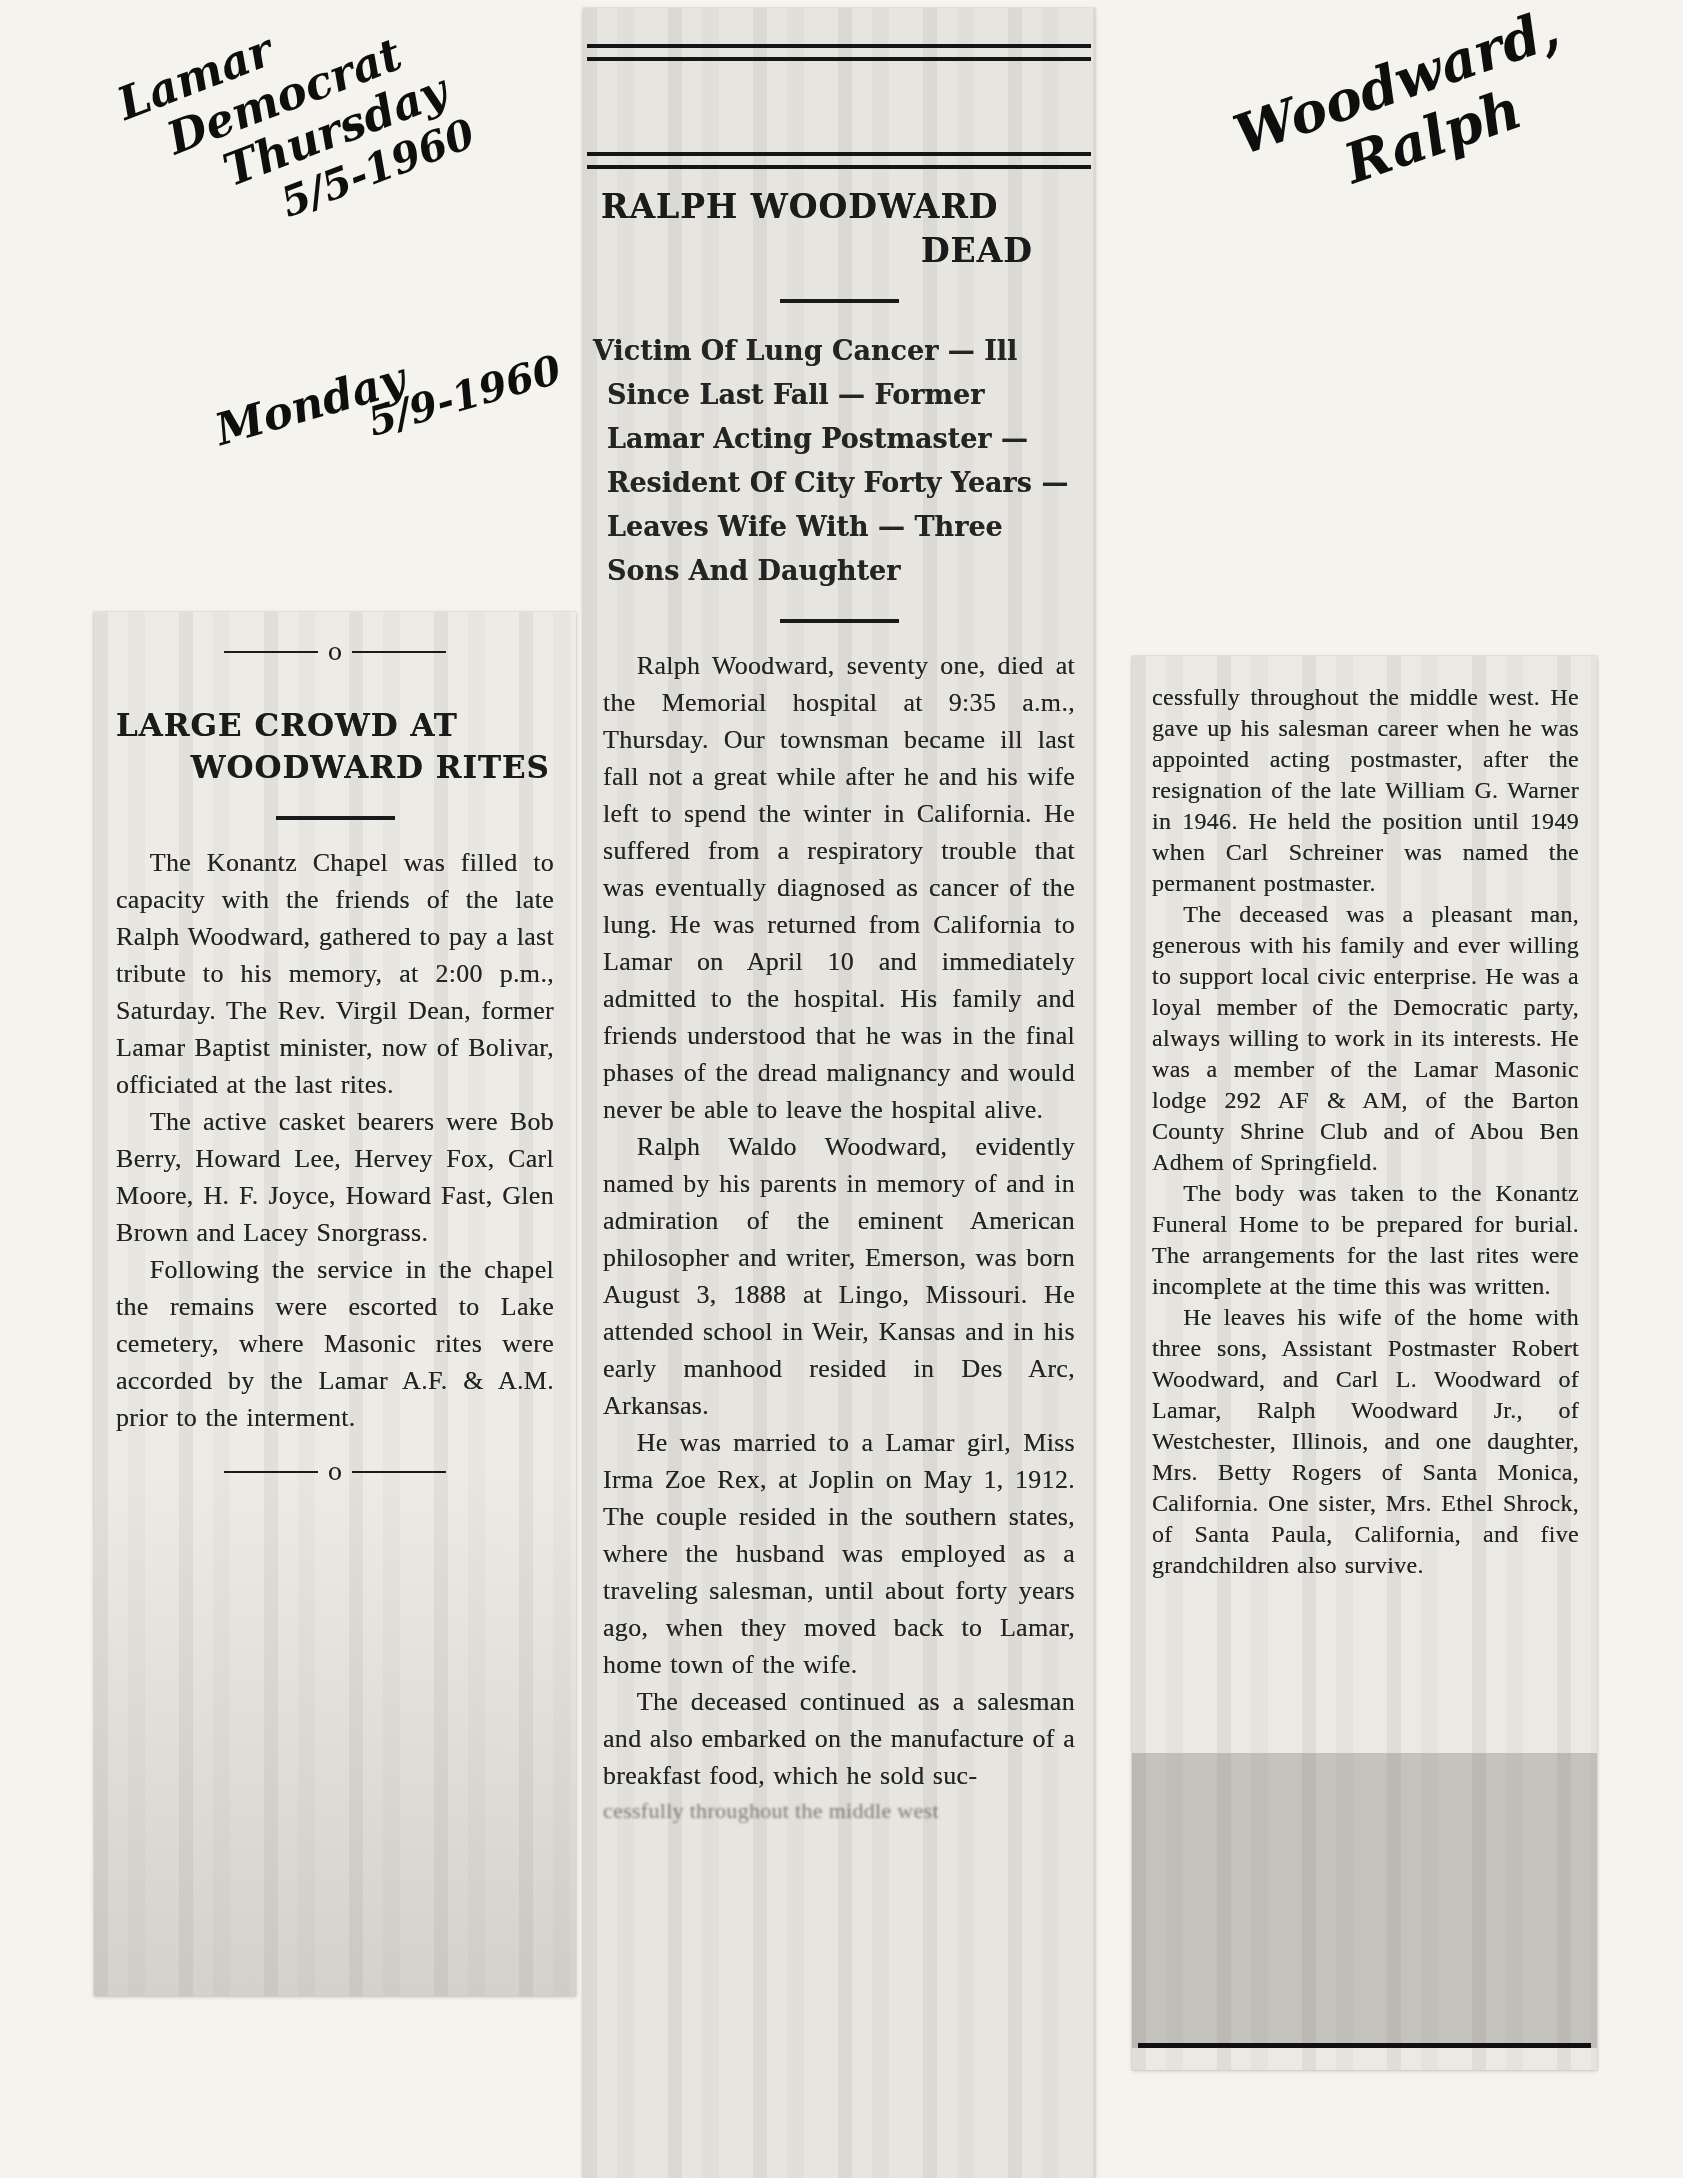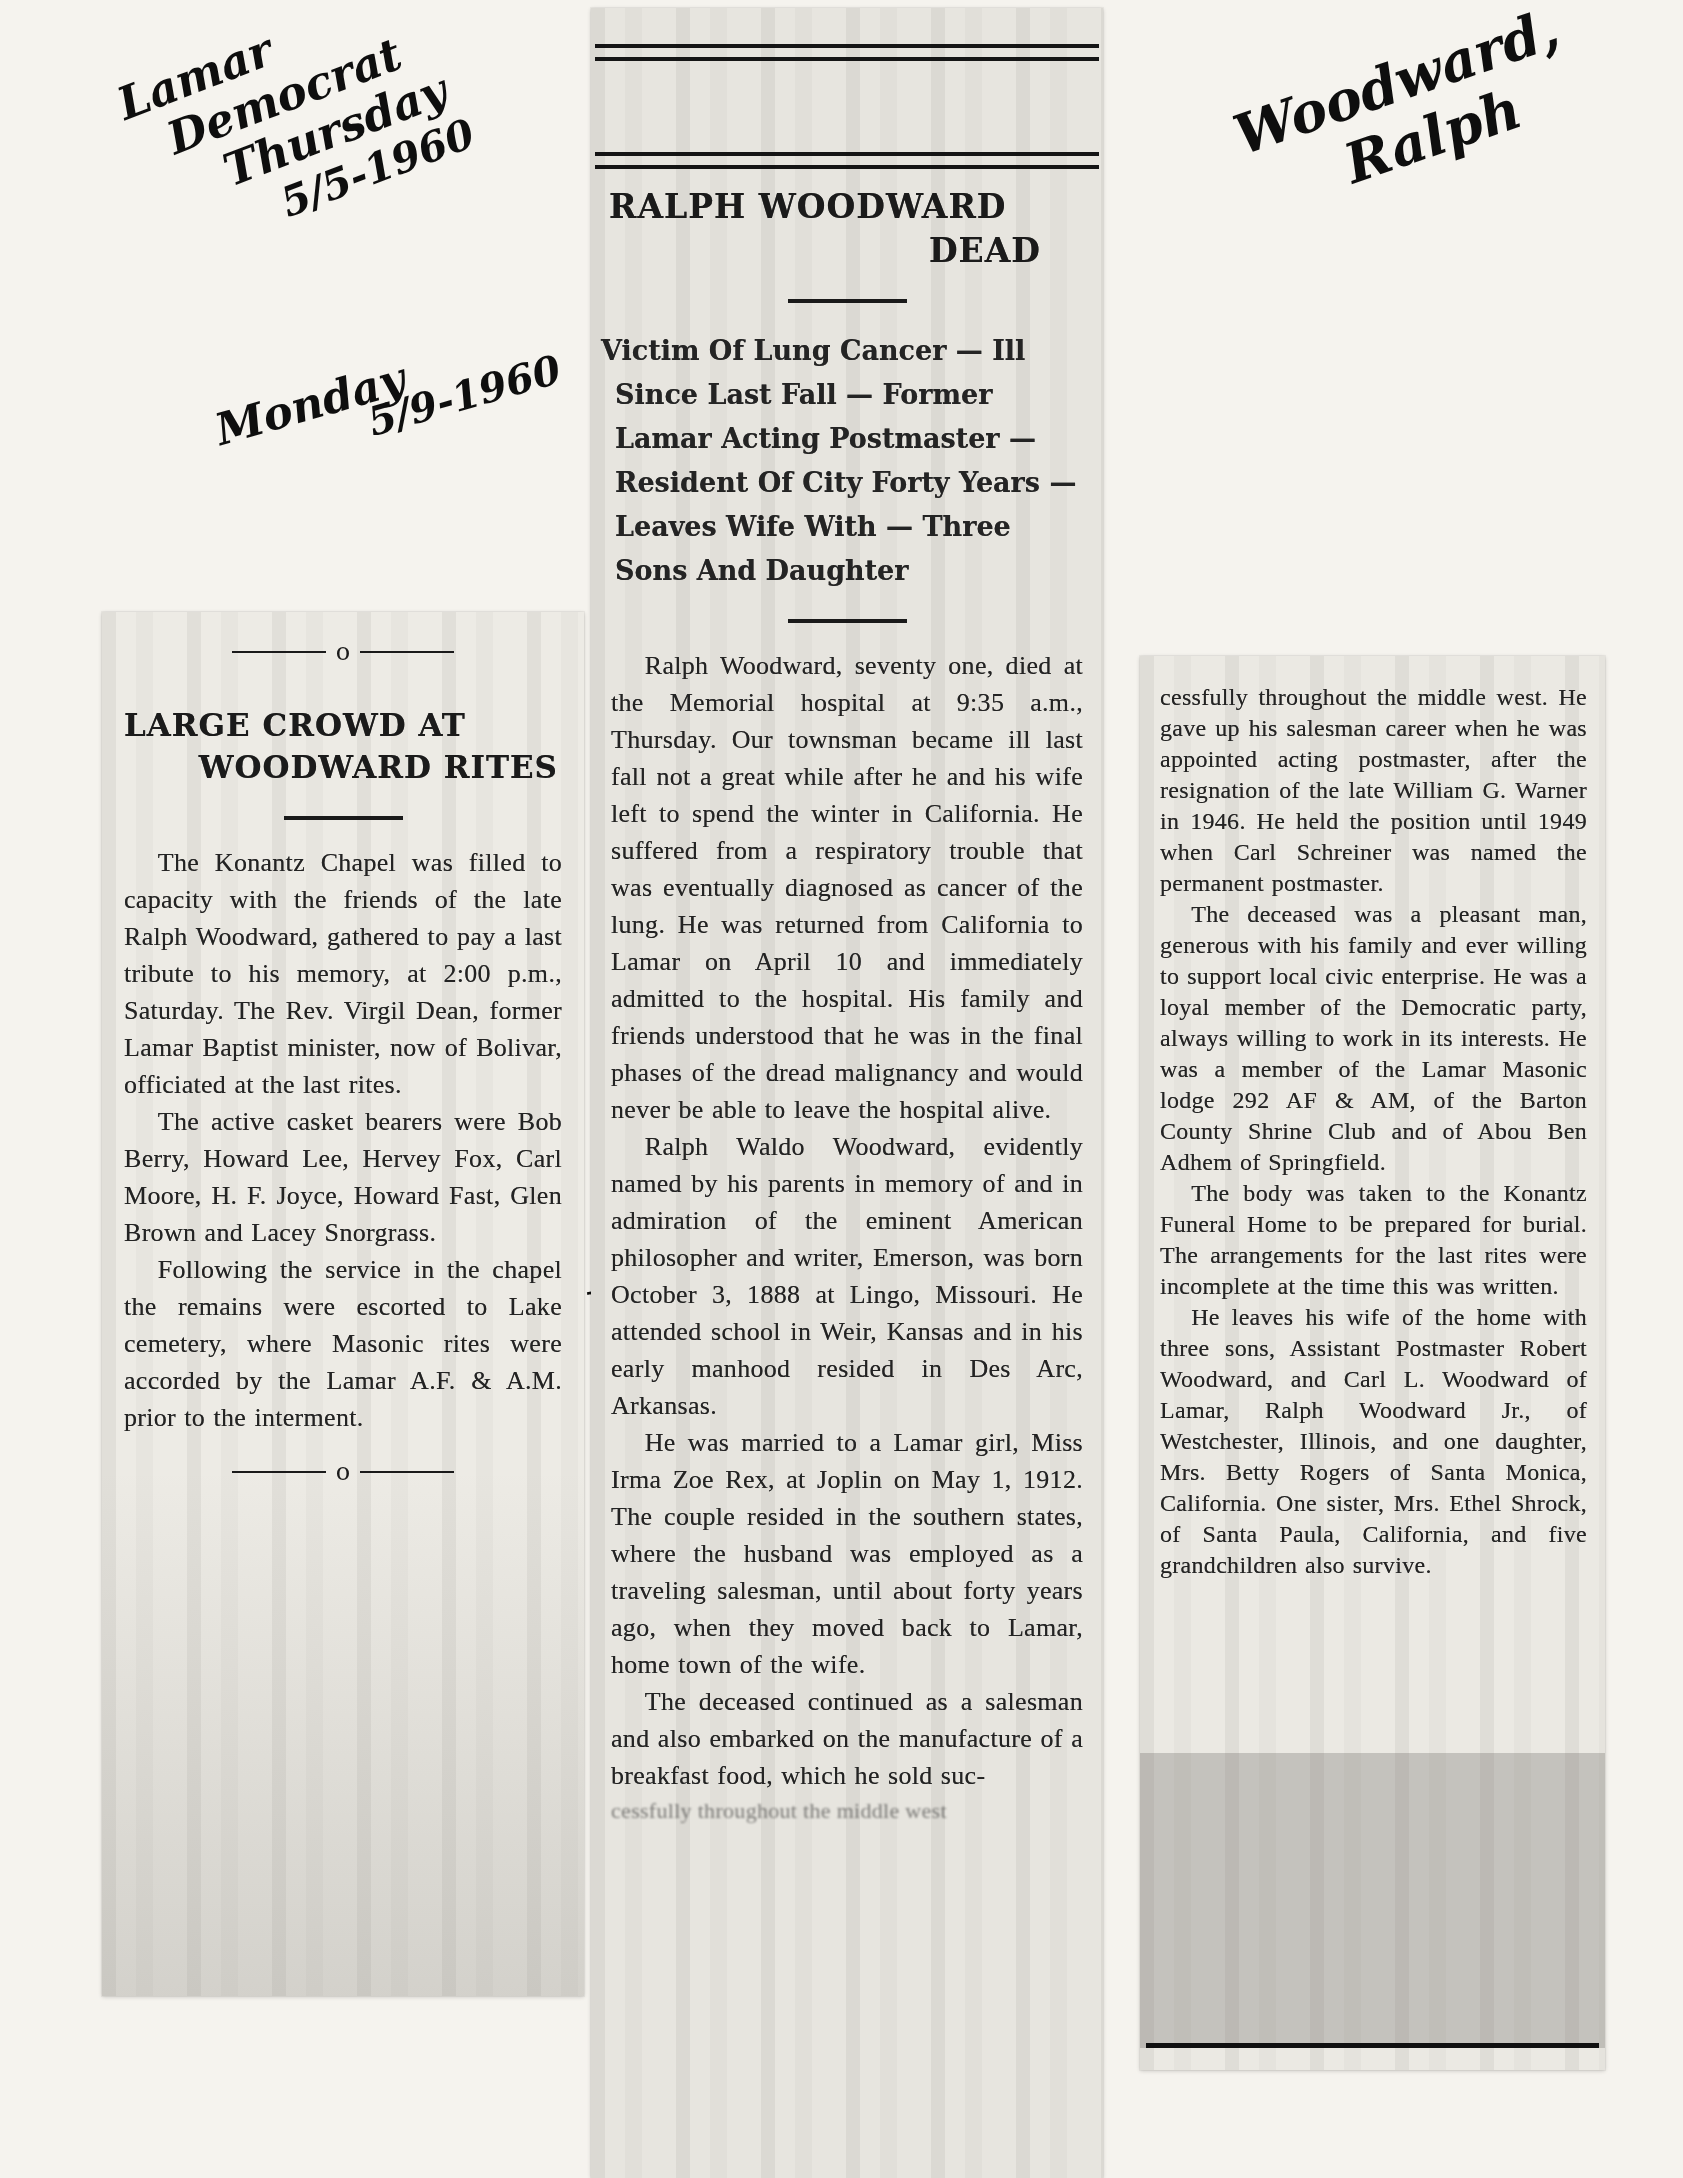--- a/index.html
+++ b/index.html
@@ -6,21 +6,20 @@
   body{
     width:1683px;height:2178px;position:relative;overflow:hidden;
     background:#f5f3ee;
     font-family:"Liberation Serif", serif;
     color:#1e1e1e;
   }
   
   .clipping{
     position:absolute;
     box-shadow:0 1px 4px rgba(0,0,0,0.18), 0 0 0 1px rgba(0,0,0,0.04);
-    margin-left:8px;
   }
   .clipping::before{ 
     content:"";position:absolute;inset:0;pointer-events:none;
     background:repeating-linear-gradient(90deg,
       rgba(0,0,0,0.05) 0 14px, rgba(0,0,0,0.00) 14px 34px,
       rgba(0,0,0,0.025) 34px 51px, rgba(0,0,0,0.0) 51px 85px);
     mix-blend-mode:multiply;
   }
   #clip-left{left:94px;top:612px;width:482px;height:1384px;background:#edebe5;}
   #clip-left::after{content:"";position:absolute;left:0;right:0;top:62%;bottom:0;
@@ -141,21 +140,21 @@
   </div>
   <div class="sp" style="height:26px"></div>
   <div class="short-rule"></div>
   <div class="sp" style="height:26px"></div>
   <div class="subhead">Victim Of Lung Cancer — Ill Since Last Fall — Former Lamar Acting Postmaster — Resident Of City Forty Years — Leaves Wife With — Three Sons And Daughter</div>
   <div class="sp" style="height:26px"></div>
   <div class="short-rule"></div>
   <div class="sp" style="height:24px"></div>
   <div class="body-copy">
     <p>Ralph Woodward, seventy one, died at the Memorial hospital at 9:35 a.m., Thursday. Our townsman became ill last fall not a great while after he and his wife left to spend the winter in California. He suffered from a respiratory trouble that was eventually diagnosed as cancer of the lung. He was returned from California to Lamar on April 10 and immediately admitted to the hospital. His family and friends understood that he was in the final phases of the dread malignancy and would never be able to leave the hospital alive.</p>
-    <p>Ralph Waldo Woodward, evidently named by his parents in memory of and in admiration of the eminent American philosopher and writer, Emerson, was born October 3, 1888 at Lingo, Missouri. He attended school in Weir, Kansas and in his early manhood resided in Des Arc, Arkansas.</p>
+    <p>Ralph Waldo Woodward, evidently named by his parents in memory of and in admiration of the eminent American philosopher and writer, Emerson, was born August 3, 1888 at Lingo, Missouri. He attended school in Weir, Kansas and in his early manhood resided in Des Arc, Arkansas.</p>
     <p>He was married to a Lamar girl, Miss Irma Zoe Rex, at Joplin on May 1, 1912. The couple resided in the southern states, where the husband was employed as a traveling salesman, until about forty years ago, when they moved back to Lamar, home town of the wife.</p>
     <p>The deceased continued as a salesman and also embarked on the manufacture of a breakfast food, which he sold suc-</p>
   </div>
   <div class="cut-line">cessfully throughout the middle west</div>
 </div>
 
 <div class="clipping" id="clip-right">
   <div class="dark-patch" style="top:1097px;height:295px;"></div>
   <div class="body-copy">
     <p style="text-indent:0;">cessfully throughout the middle west. He gave up his salesman career when he was appointed acting postmaster, after the resignation of the late William G. Warner in 1946. He held the position until 1949 when Carl Schreiner was named the permanent postmaster.</p>

